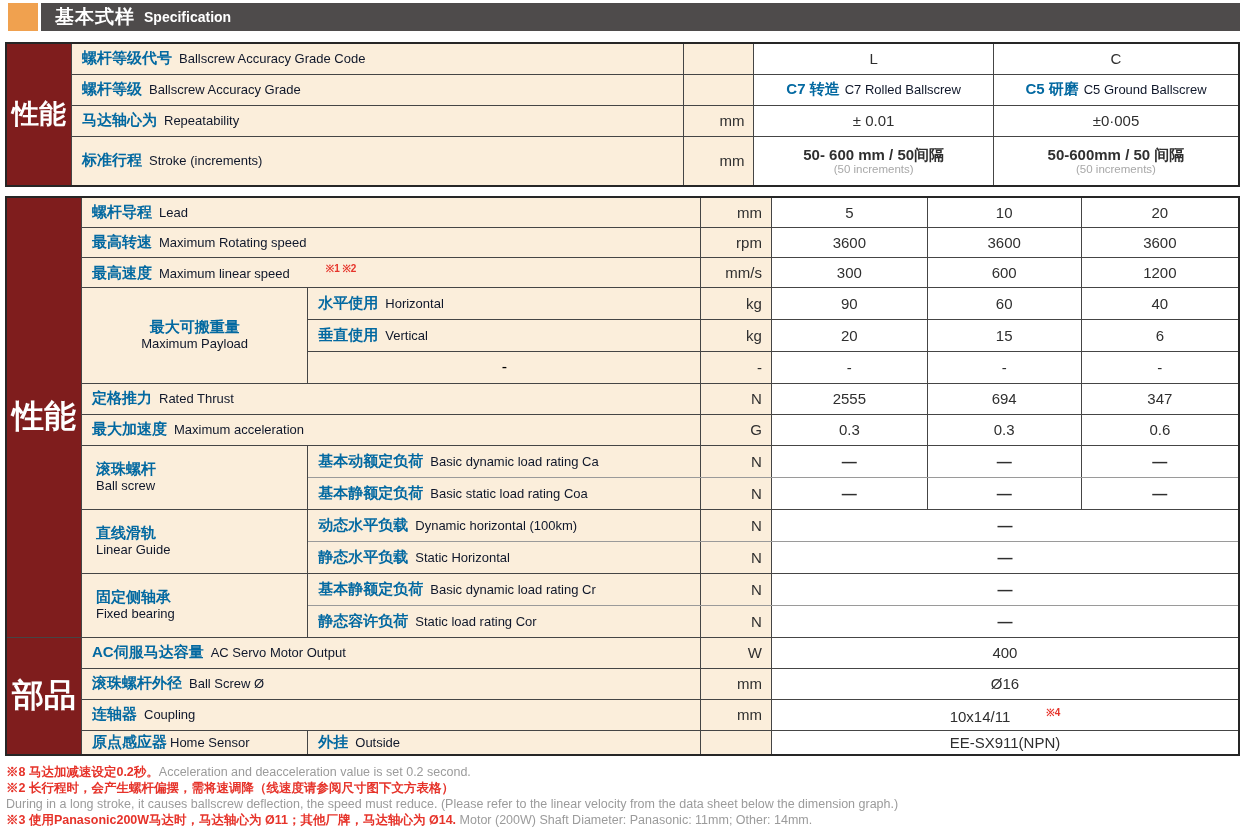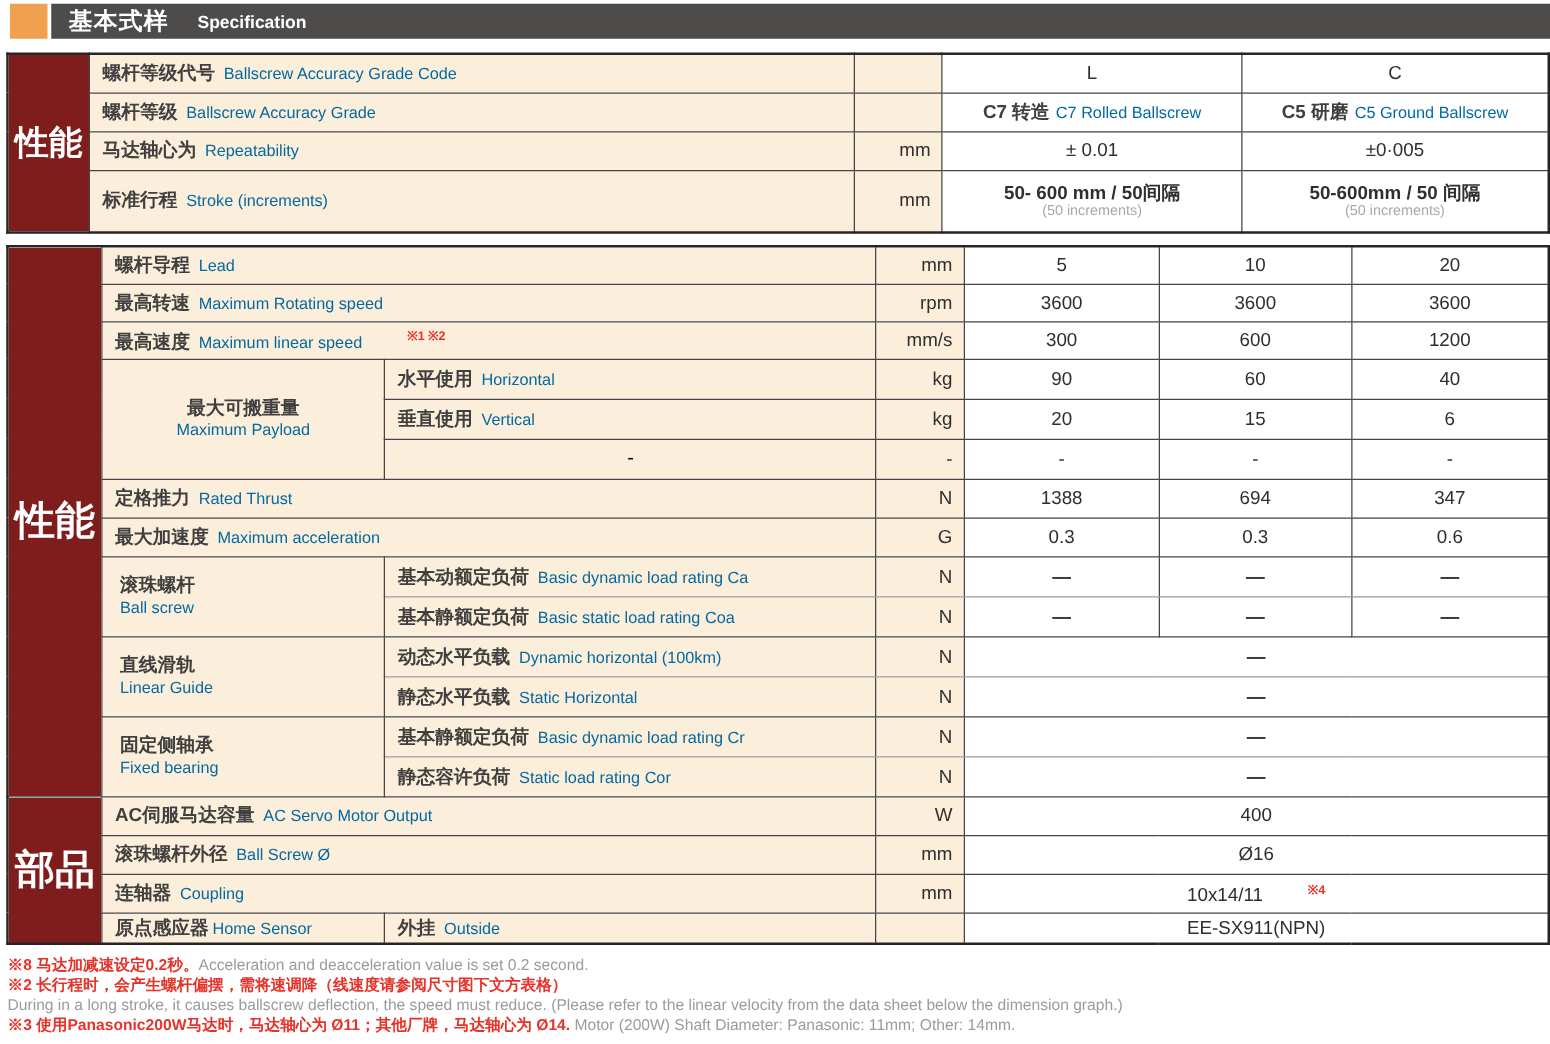--- a/index.html
+++ b/index.html
@@ -6,34 +6,34 @@
   body{
     width:1240px;height:835px;background:#ffffff;overflow:hidden;
     font-family:"Liberation Sans", sans-serif;
     -webkit-font-smoothing:antialiased;
   }
   
   .hdr{display:flex;align-items:stretch;height:28px;margin:3px 0 0 8px;}
   .hdr-square{width:30px;background:#F0A14F;margin-right:3px;}
   .hdr-bar{flex:1;background:#4E4B4B;display:flex;align-items:center;padding-left:14px;}
   .hdr-cn{color:#fff;font-weight:bold;font-size:19px;letter-spacing:1px;}
-  .hdr-en{color:#fff;font-weight:bold;font-size:14px;margin-left:23px;}
+  .hdr-en{color:#fff;font-weight:bold;font-size:14px;margin-left:9px;}
   
   table{border-collapse:collapse;table-layout:fixed;margin-left:5px;border:2px solid #262626;}
   td{border:1px solid #454545;overflow:hidden;white-space:nowrap;}
   .t1{margin-top:11px;}
   .t2{margin-top:9px;}
   .side{background:#7f1d1d;color:#fff;font-weight:bold;text-align:center;
         vertical-align:middle;word-break:break-all;line-height:1.12;padding:0 5px;}
   .t1 .side{font-size:27px;}
   .t2 .side{font-size:32px;}
   .lbl,.sub,.grp,.unit{background:#FBEEDB;}
   .lbl,.sub{padding:2px 4px 2px 10px;vertical-align:middle;}
-  .cn{font-weight:bold;color:#404040;font-size:15px;}
-  .en{color:#0369a1;font-size:13px;margin-left:7px;}
+  .cn{font-weight:bold;color:#0369a1;font-size:15px;}
+  .en{color:#0f172a;font-size:13px;margin-left:7px;}
   .grp{text-align:center;vertical-align:middle;line-height:1.25;}
   .grp.left{text-align:left;padding-left:14px;}
   .grp .cn{display:block;}
   .grp .en{display:block;margin-left:0;}
   .unit{text-align:right;padding-right:9px;font-size:15px;color:#2F2F2F;vertical-align:middle;}
   .val{background:#fff;text-align:center;font-size:15px;color:#2F2F2F;vertical-align:middle;}
   .val .cn{font-size:15px;}
   .val .en{font-size:13px;margin-left:5px;}
   .dash{font-weight:bold;}
   .vsub{display:block;font-size:11.5px;color:#A8A8A8;line-height:1.05;font-weight:normal;margin-top:-1px;}
@@ -180,21 +180,21 @@
     <td class="unit">-</td>
     <td class="val">-</td>
     <td class="val">-</td>
     <td class="val">-</td>
   </tr>
   <tr class="h31">
     <td class="lbl" colspan="2">
       <span class="cn">定格推力</span><span class="en">Rated Thrust</span>
     </td>
     <td class="unit">N</td>
-    <td class="val">1388</td>
+    <td class="val">2555</td>
     <td class="val">694</td>
     <td class="val">347</td>
   </tr>
   <tr class="h31">
     <td class="lbl" colspan="2">
       <span class="cn">最大加速度</span><span class="en">Maximum acceleration</span>
     </td>
     <td class="unit">G</td>
     <td class="val">0.3</td>
     <td class="val">0.3</td>

